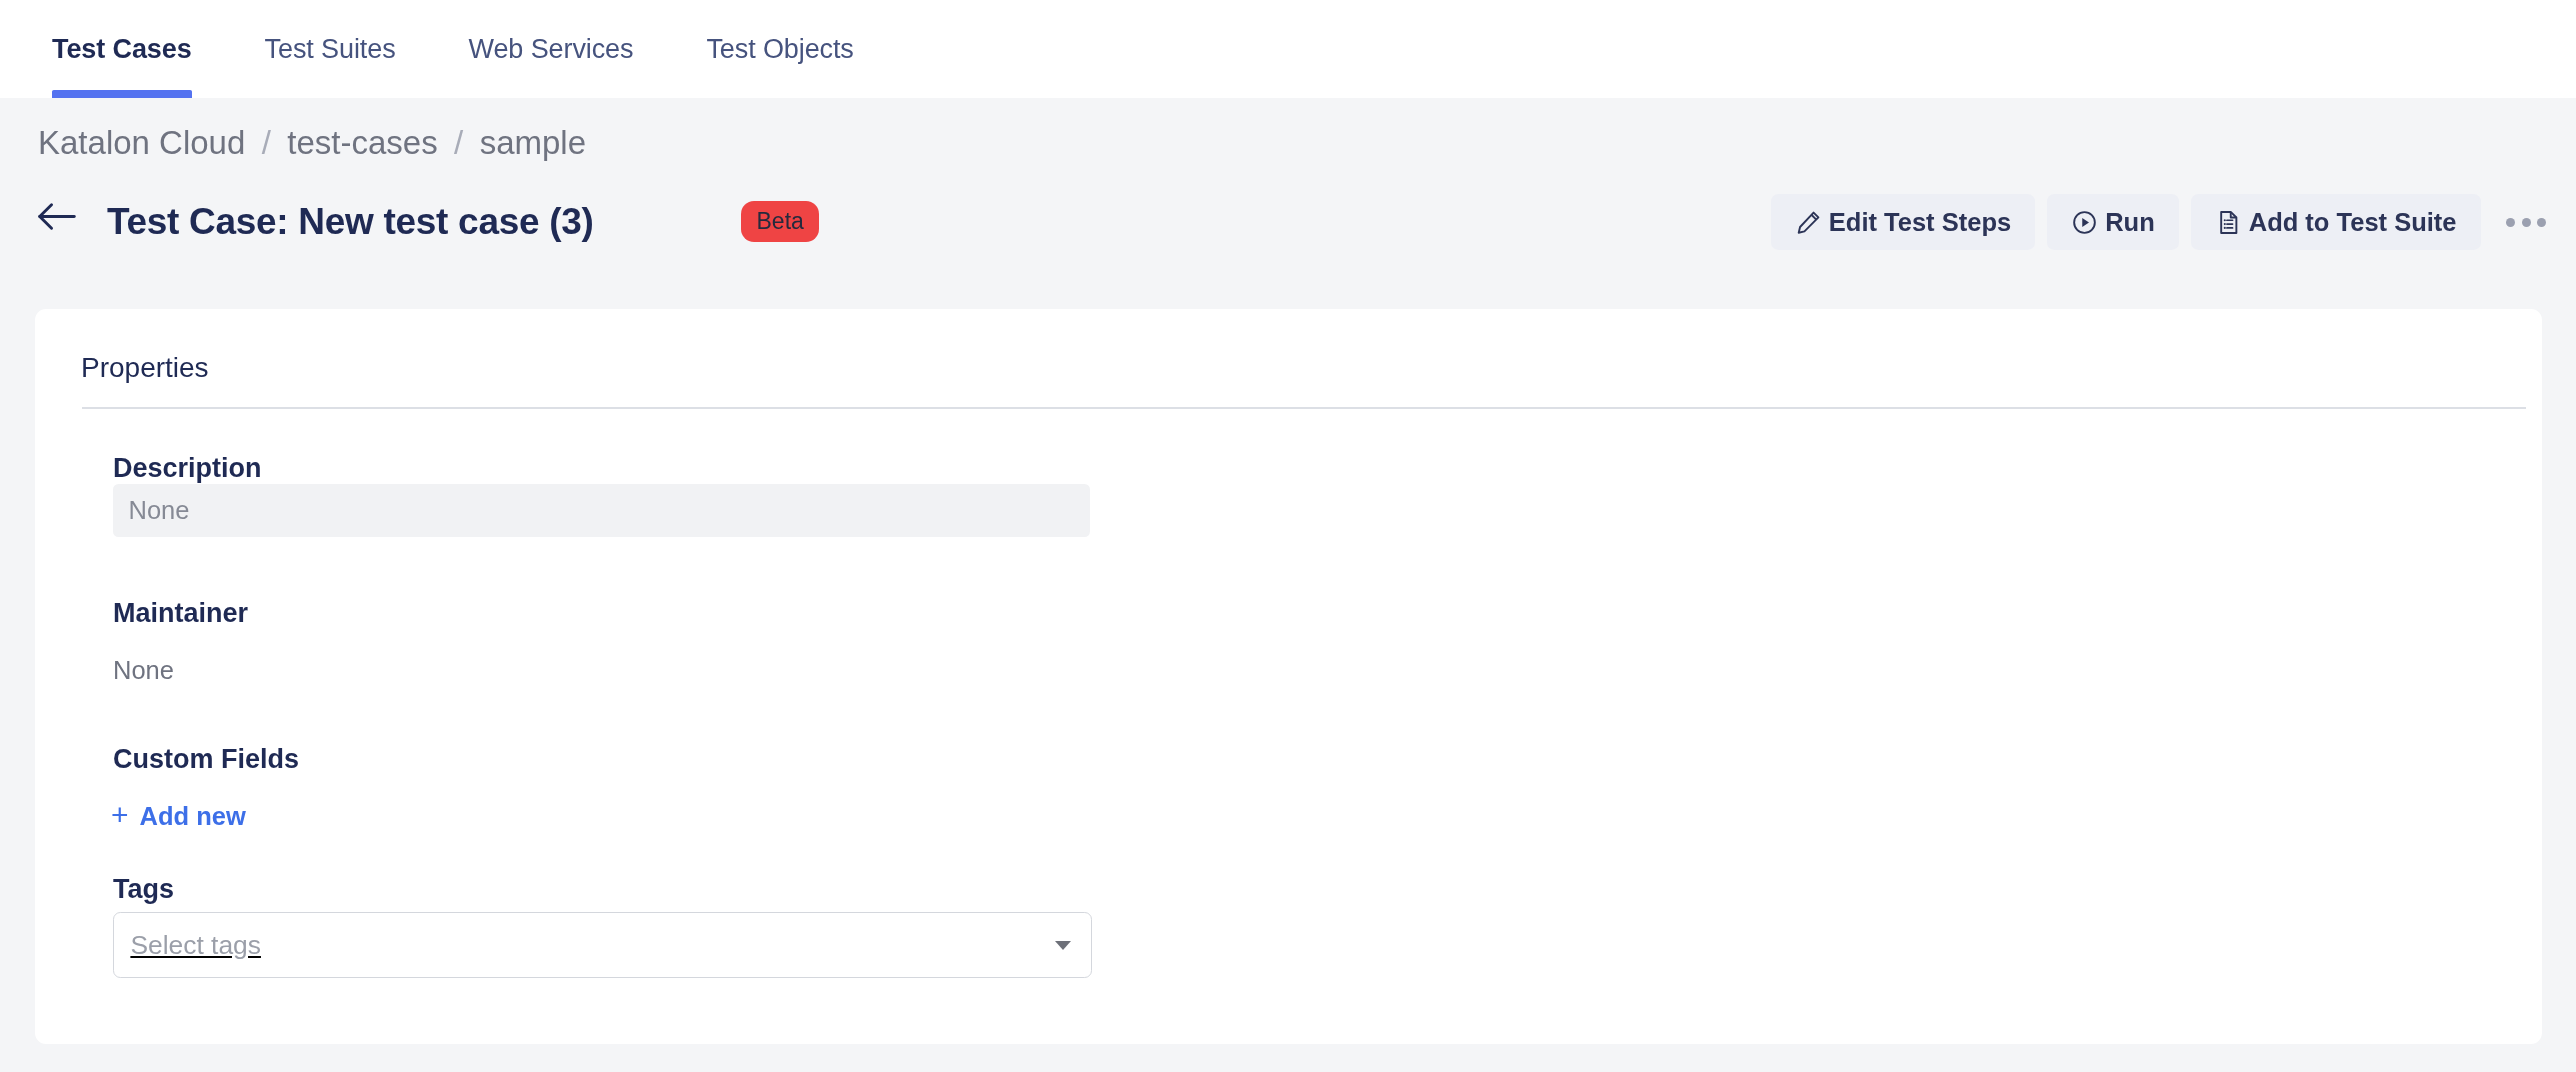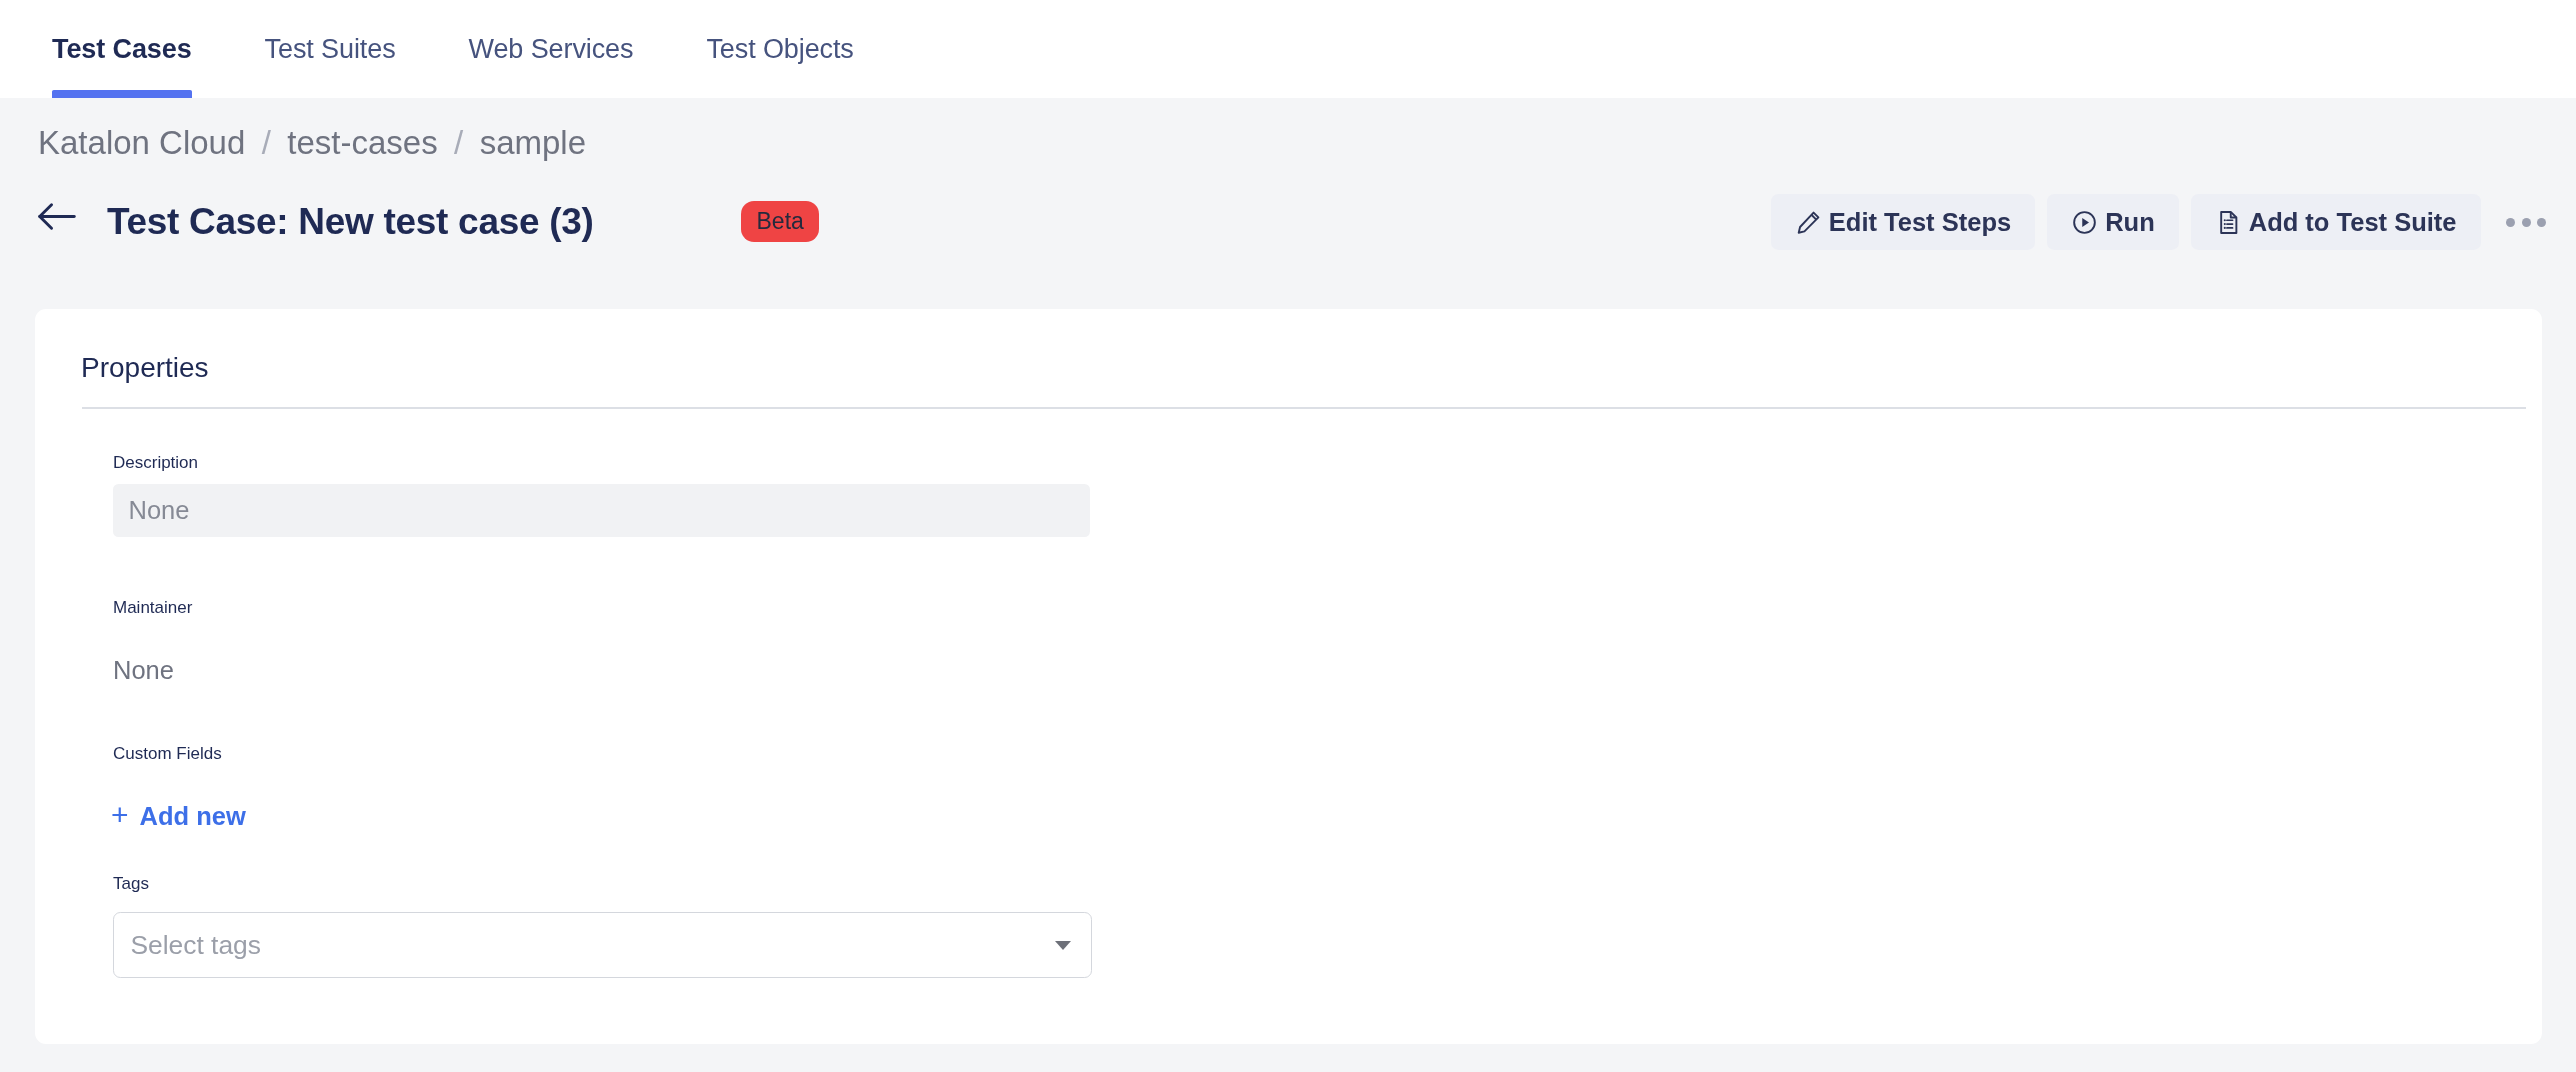--- a/index.html
+++ b/index.html
@@ -191,22 +191,22 @@
     position: absolute;
     top: 98px;
     left: 47px;
     width: 2444px;
     height: 1.8px;
     background: #dcdfe5;
   }
 
   .field-label {
     position: absolute;
-    font-size: 17px;
-    font-weight: normal;
+    font-size: 27px;
+    font-weight: bold;
     color: #1f2a54;
     white-space: nowrap;
   }
   .field-static {
     position: absolute;
     font-size: 25.5px;
     color: #6f7380;
     white-space: nowrap;
   }
 
@@ -260,20 +260,21 @@
     left: 78px;
     width: 979px;
     height: 66px;
     background: #ffffff;
     border: 1.8px solid #d4d7dd;
     border-radius: 7.3px;
     display: flex;
     align-items: center;
     padding: 0 20px 0 16.4px;
     cursor: pointer;
+    text-decoration: underline;
   }
   .tags-placeholder {
     flex: 1;
     font-size: 26.4px;
     color: #9b9fa9;
     white-space: nowrap;
   }
   .caret {
     width: 0; height: 0;
     border-left: 8.2px solid transparent;

